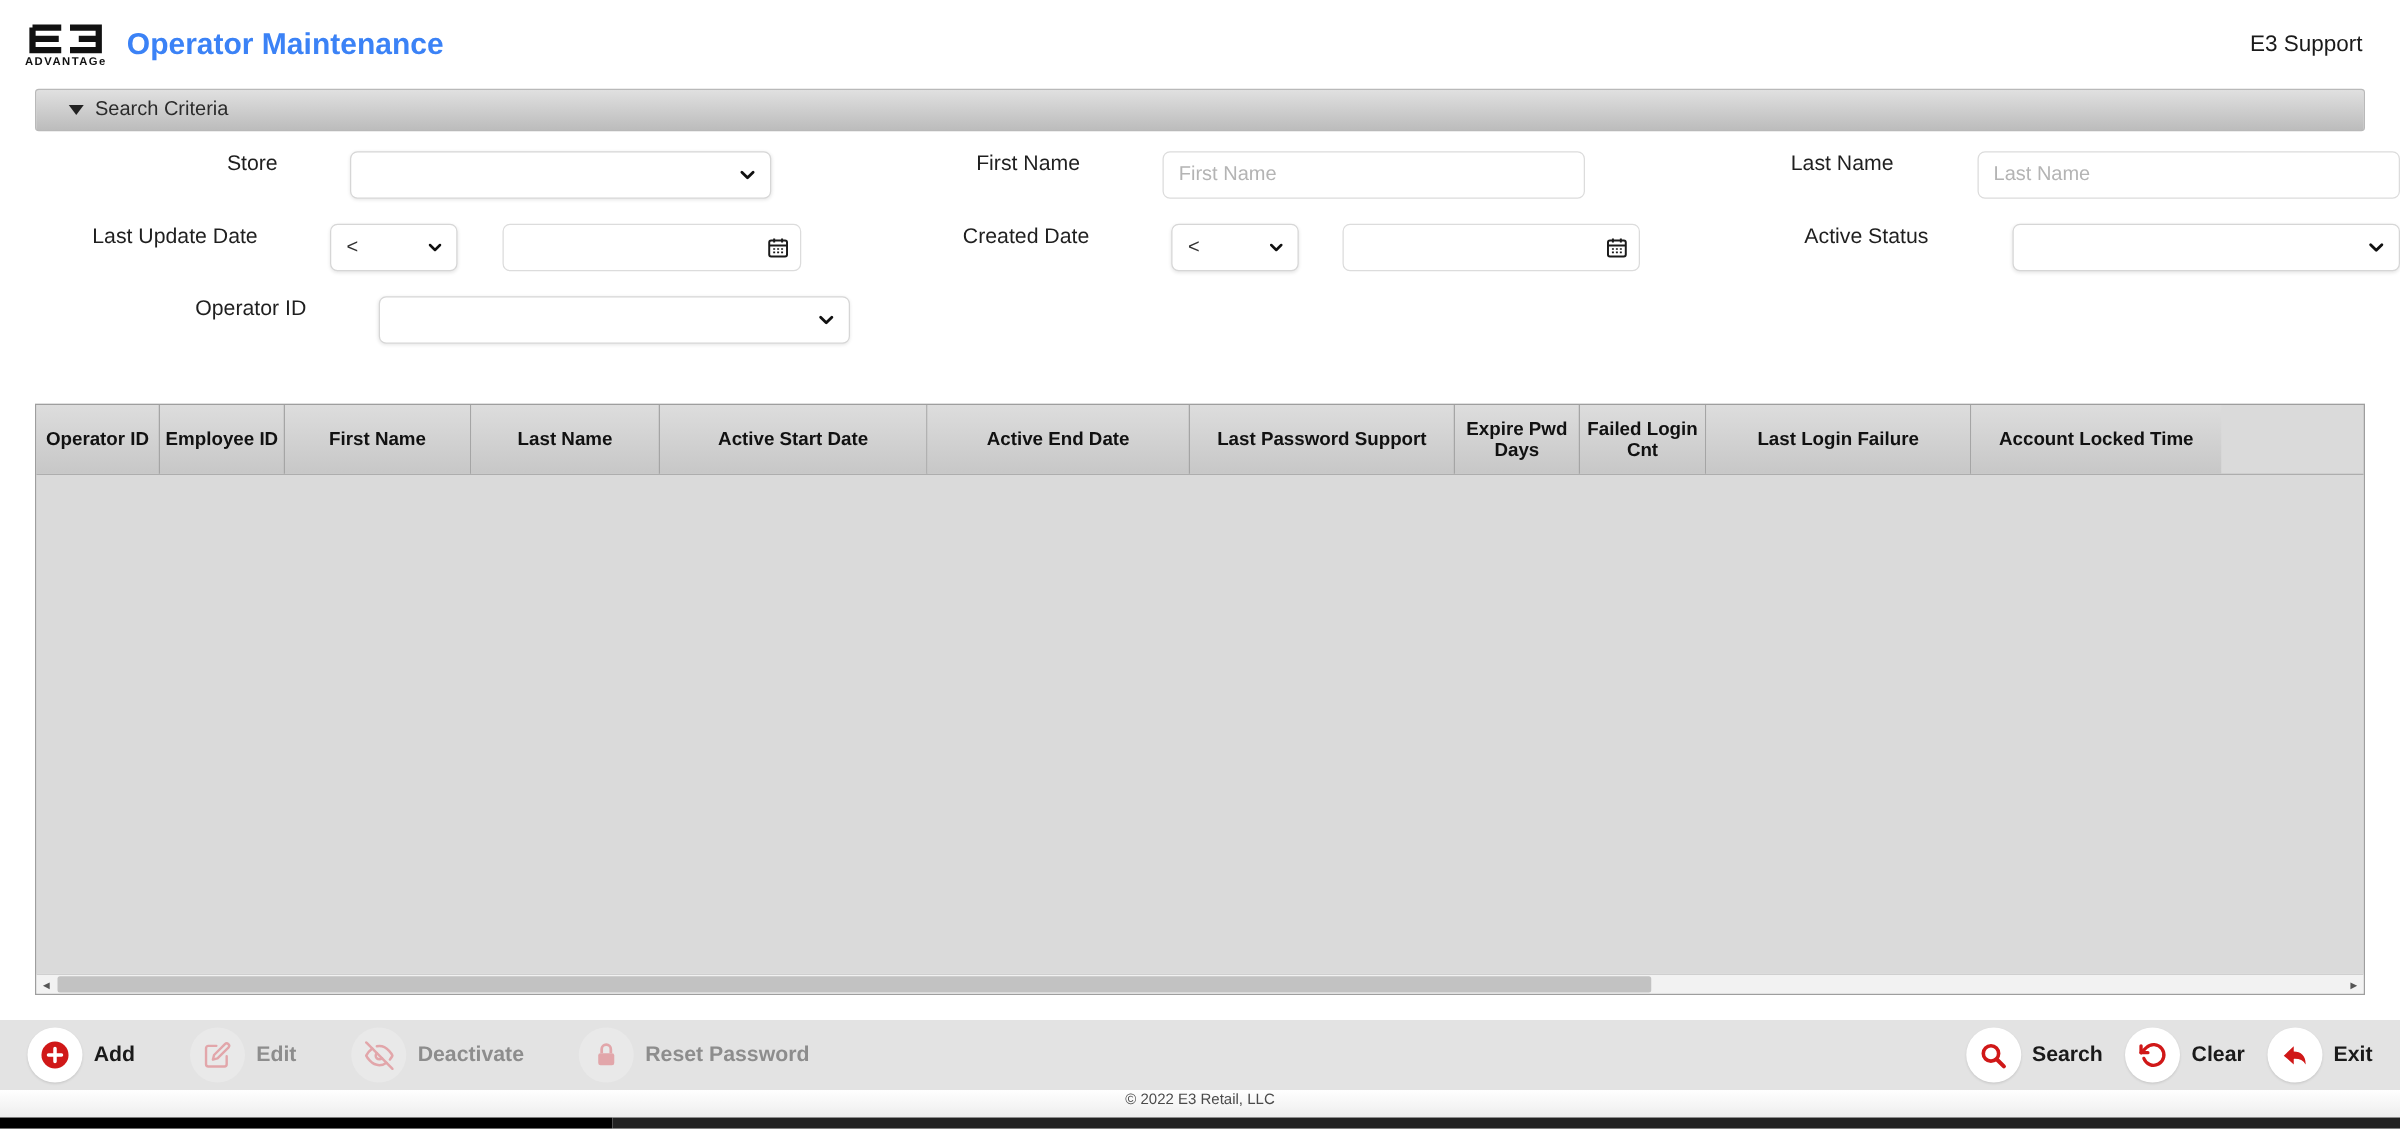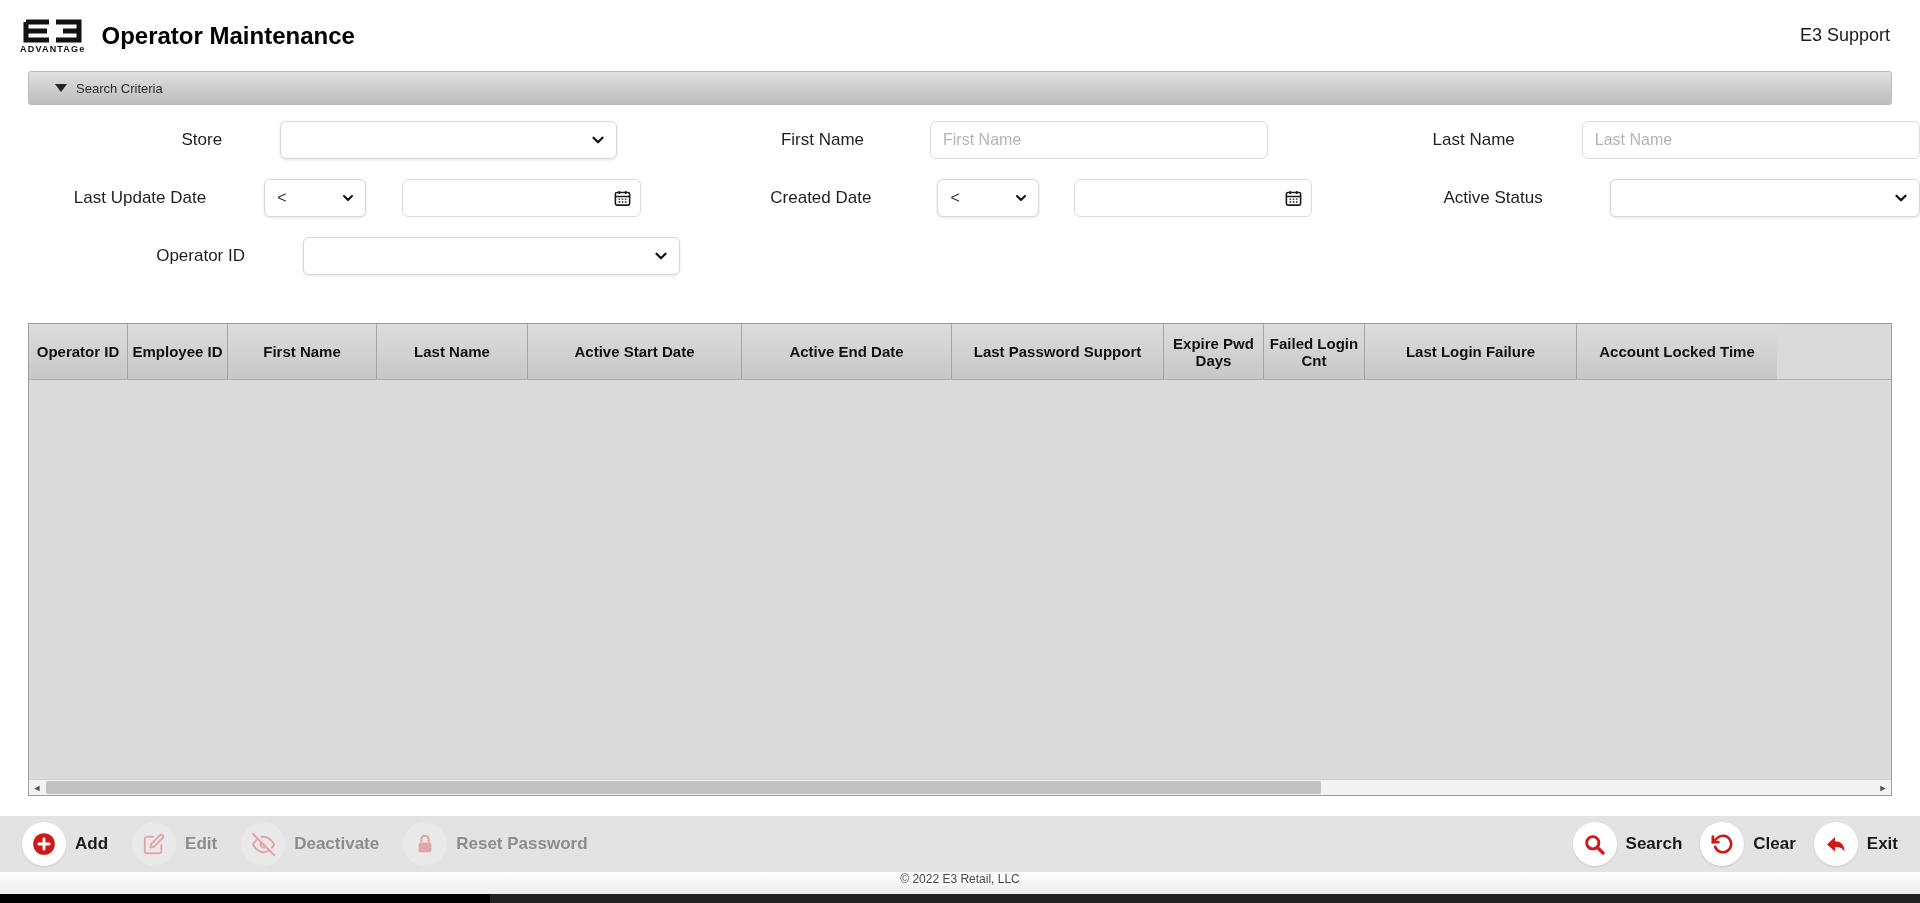--- a/index.html
+++ b/index.html
@@ -5,34 +5,34 @@
   * { margin:0; padding:0; box-sizing:border-box; }
   html,body { width:1920px; height:903px; overflow:hidden; background:#fff;
               font-family:"Liberation Sans", sans-serif; color:#1a1a1a; }
   .page { position:relative; width:1920px; height:903px; }
 
   
   .app-header { height:71px; display:flex; align-items:center; padding:0 30px 0 20px; background:#fff; }
   .logo { display:flex; flex-direction:column; align-items:center; margin-right:16px; }
   .logo svg { display:block; }
   .logo-sub { font-size:9px; font-weight:bold; letter-spacing:1.2px; color:#111; margin-top:0; }
-  .page-title { font-size:24px; font-weight:700; color:#000000; }
+  .page-title { font-size:24px; font-weight:700; color:#3b82f6; }
   .support-link { margin-left:auto; font-size:18px; color:#1a1a1a; cursor:pointer; }
 
   
   .criteria-bar { margin:0 28px; height:34px; border:1px solid #b9b9b9; border-radius:3px;
                   background:linear-gradient(#e0e0e0,#bcbcbc);
                   display:flex; align-items:center; padding-left:26px; cursor:pointer; }
   .tri-down { width:0; height:0; border-left:6px solid transparent; border-right:6px solid transparent;
               border-top:8px solid #222; margin-right:9px; }
-  .criteria-title { font-size:13px; color:#2b2b2b; }
+  .criteria-title { font-size:16px; color:#2b2b2b; }
 
   
   .form { margin:16px 0 0 28px; }
-  .form-row { display:flex; align-items:center; height:38px; margin-bottom:20px;gap:48px; }
+  .form-row { display:flex; height:38px; margin-bottom:20px;gap:48px; }
   .lbl { text-align:right; font-size:17px; color:#1f1f1f; white-space:nowrap; }
   .lbl.c1 { width:217px; margin-right:10px; }
   .lbl.c2 { width:222px; margin-right:18px; }
   .lbl.c3 { width:222px; margin-right:19px; }
   .ctrl1 { width:377px; display:flex; align-items:center; }
   .ctrl2 { width:378px; display:flex; align-items:center; }
   .ctrl3 { width:378px; display:flex; align-items:center; }
 
   .select { position:relative; height:38px; background:#fff; border:1px solid #d6d6d6; border-radius:6px;
             box-shadow:0 1px 3px rgba(0,0,0,0.10); display:flex; align-items:center;
@@ -55,21 +55,21 @@
   .th:last-child { border-right:none; }
   .tbody { height:400px; background:#dadada; border-top:1px solid #adadad; }
   .hscroll { height:16px; background:#f2f2f2; border-top:1px solid #cfcfcf; position:relative;
              display:flex; align-items:center; justify-content:space-between; }
   .scroll-arrow { width:16px; text-align:center; font-size:9px; color:#555; cursor:pointer; line-height:16px; }
   .scroll-thumb { position:absolute; left:17px; top:1px; height:13px; width:1275px; background:#c2c2c2;
                   border-radius:2px; cursor:pointer; }
 
   
   .bottom-block { position:absolute; left:0; right:0; bottom:0; }
-  .toolbar { height:56px; background:#e3e3e3; display:flex; align-items:center; padding:0 22px; }
+  .toolbar { height:56px; background:#e3e3e3; display:flex; align-items:center; padding:0 22px;gap:20px; }
   .tb-btn { display:flex; align-items:center; gap:9px; margin-right:24px; cursor:pointer; }
   .tb-btn .icon-circle { width:44px; height:44px; border-radius:50%; background:#fff;
                          display:flex; align-items:center; justify-content:center;
                          box-shadow:0 1px 2px rgba(0,0,0,0.12); }
   .tb-btn .tb-label { font-size:17px; font-weight:700; color:#1a1a1a; }
   .tb-btn.disabled { cursor:default; }
   .tb-btn.disabled .icon-circle { background:#e9e9e9; box-shadow:none; }
   .tb-btn.disabled .tb-label { color:#8d8d8d; }
   .tb-right { margin-left:auto; display:flex; }
   .tb-right .tb-btn { margin-right:18px; }

